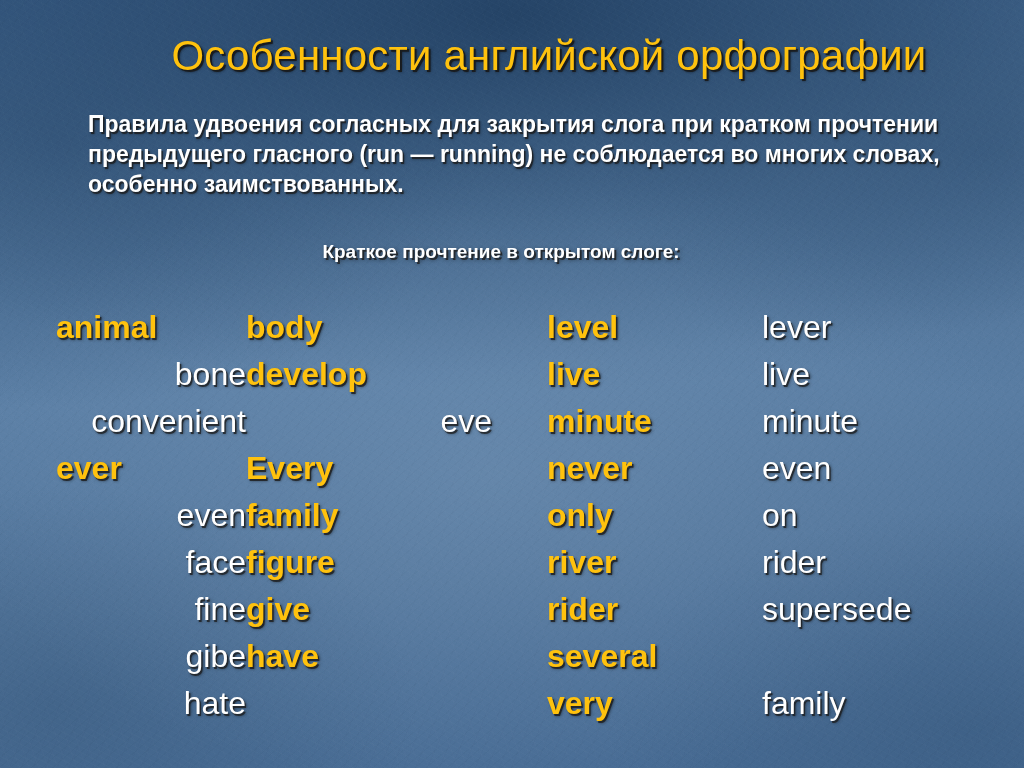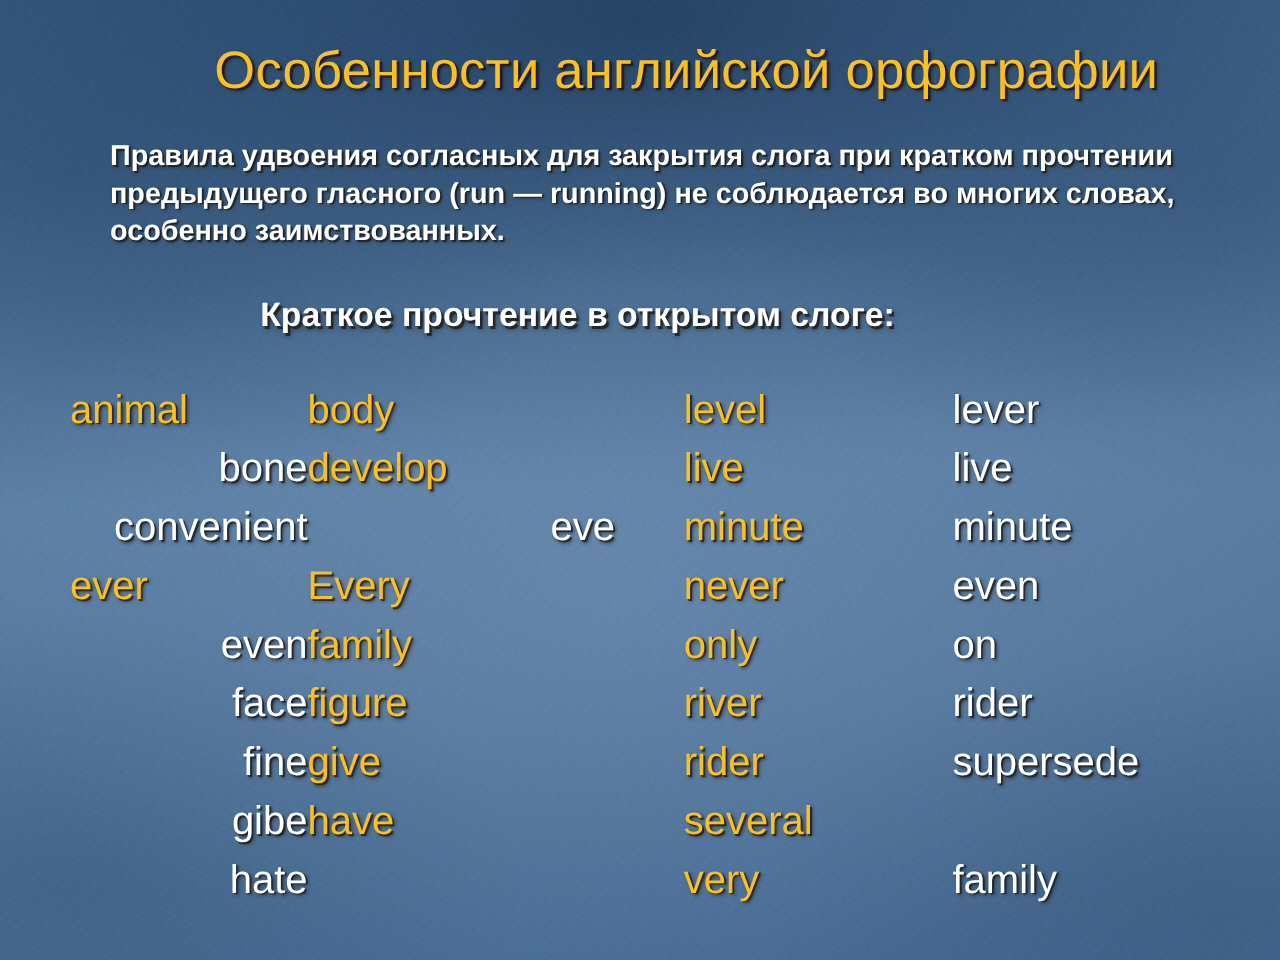--- a/index.html
+++ b/index.html
@@ -66,28 +66,29 @@
       1.5px 1.5px 0 rgba(30,30,30,0.75),
       1.5px 1.5px 3px rgba(0,0,0,0.5);
   }
 
   #subhead {
     position: absolute;
     top: 235px;
     left: 0;
     width: 924px;
     text-align: center;
-    font-size: 27px;
+    font-size: 19px;
     font-weight: bold;
     line-height: 34px;
     color: #ffffff;
     text-shadow:
       2px 2px 0 rgba(30,30,30,0.8),
       2px 2px 4px rgba(0,0,0,0.5);
     white-space: nowrap;
+    padding-left: 39px;
   }
 
   .word-group {
     position: absolute;
     display: grid;
   }
   #group-left {
     top: 304px;
     left: 56px;
     width: 436px;
@@ -107,20 +108,21 @@
     line-height: 47px;
     white-space: nowrap;
     overflow: visible;
   }
   .cell.key {
     color: #FFC20E;
     text-align: left;
     text-shadow:
       1.5px 1.5px 0 rgba(30,30,30,0.8),
       2px 2px 3px rgba(0,0,0,0.5);
+    font-weight: bold;
   }
   .cell.val {
     color: #ffffff;
     text-shadow:
       1.5px 1.5px 0 rgba(30,30,30,0.75),
       2px 2px 3px rgba(0,0,0,0.5);
   }
   #group-left .cell.val { text-align: right; }
   #group-right .cell.val { }
 </style>

